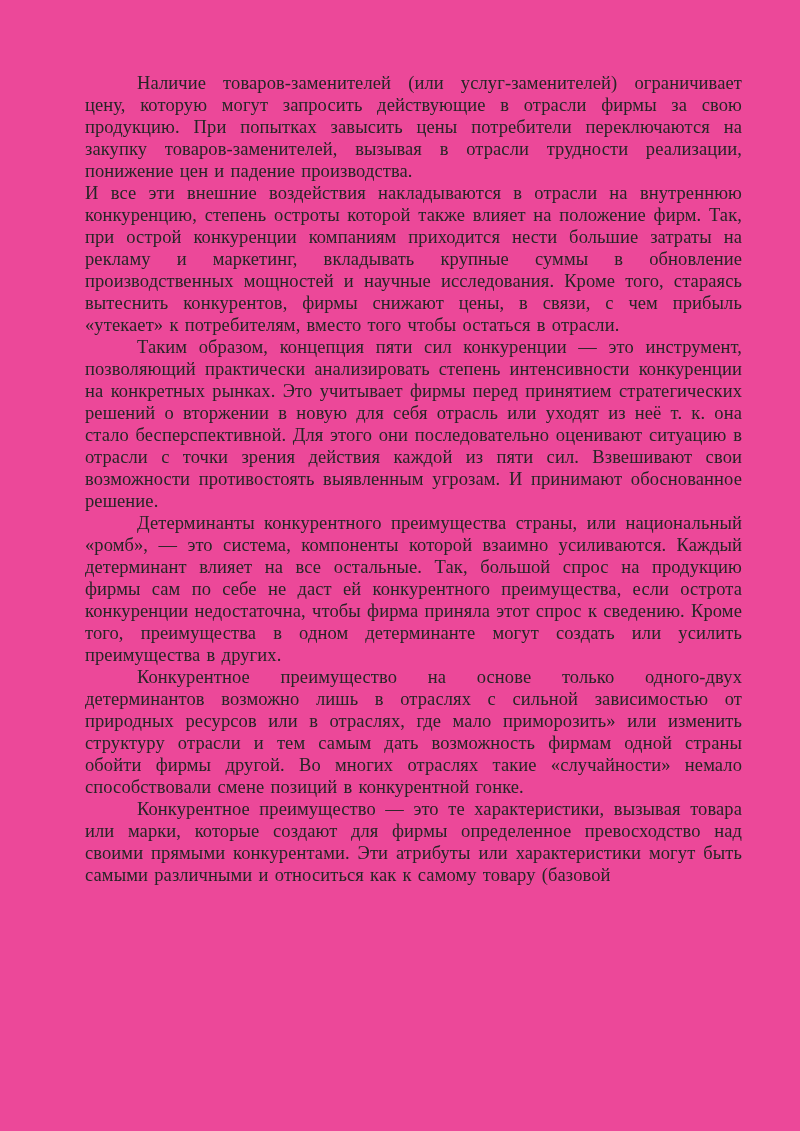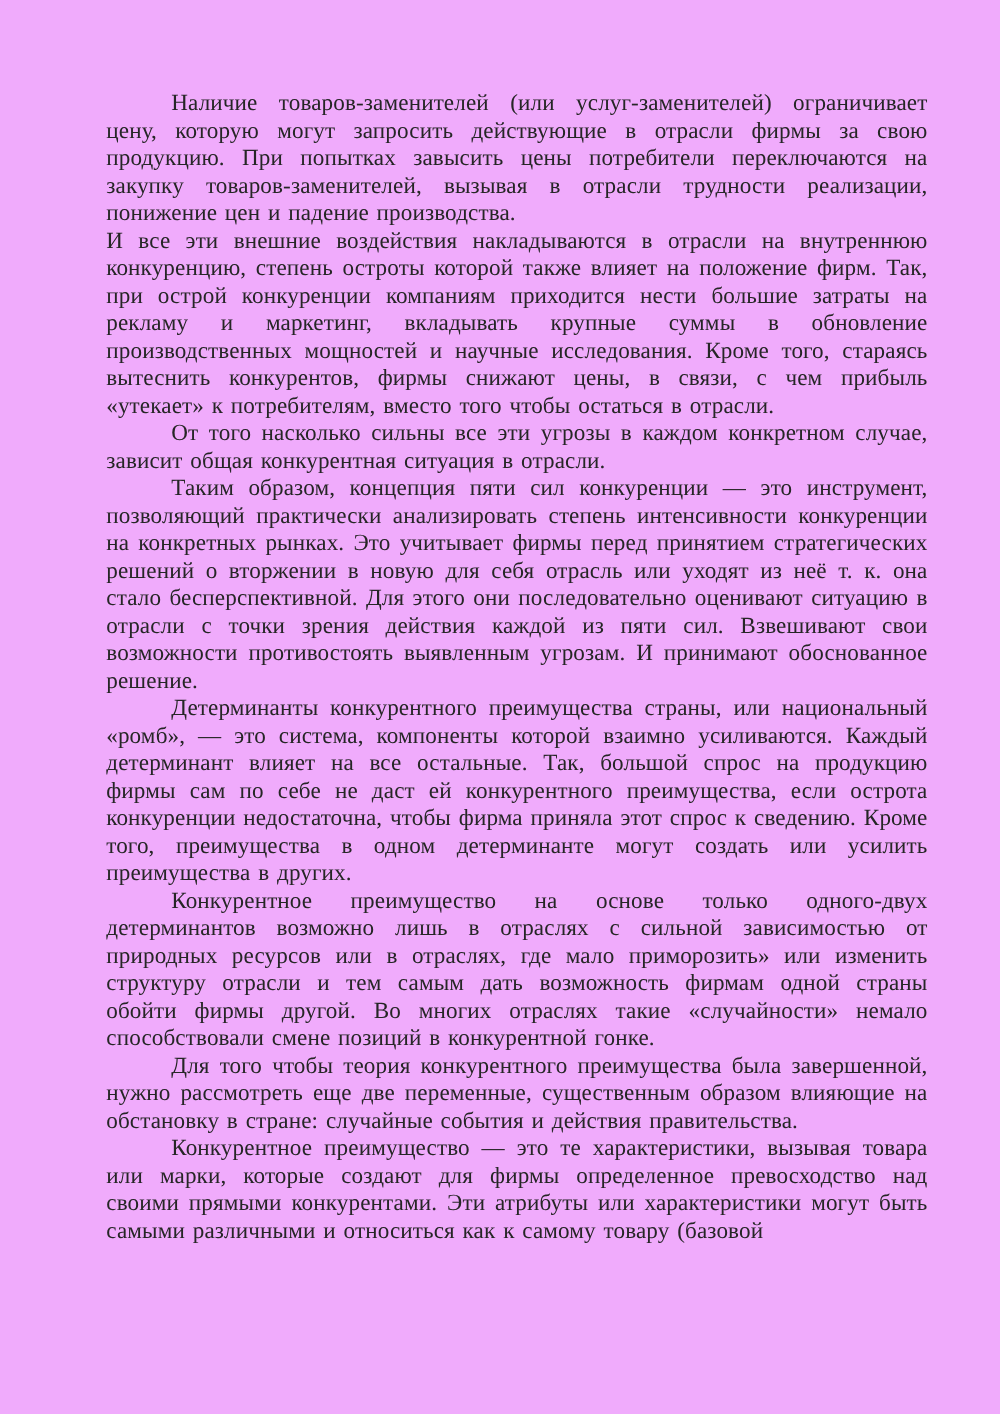--- a/index.html
+++ b/index.html
@@ -9,21 +9,21 @@
   body {
     width: 800px;
     height: 1131px;
     background: #f4f4f2;
     font-family: "Liberation Serif", serif;
   }
   .page {
     position: relative;
     width: 800px;
     height: 1131px;
-    background: #f0abfc;
+    background: #ec4899;
     overflow: hidden;
   }
   .text-column {
     position: absolute;
     left: 85px;
     top: 72px;
     width: 657px;
     text-align: justify;
     font-family: "Liberation Serif", serif;
     font-size: 18.5px;
@@ -41,20 +41,18 @@
     text-indent: 52px;
   }
 </style>
 </head>
 <body>
 
 <div class="page">
   <div class="text-column">
       <p class="para indented">Наличие товаров-заменителей (или услуг-заменителей) ограничивает цену, которую могут запросить действующие в отрасли фирмы за свою продукцию. При попытках завысить цены потребители переключаются на закупку товаров-заменителей, вызывая в отрасли трудности реализации, понижение цен и падение производства.</p>
       <p class="para">И все эти внешние воздействия накладываются в отрасли на внутреннюю конкуренцию, степень остроты которой также влияет на положение фирм. Так, при острой конкуренции компаниям приходится нести большие затраты на рекламу и маркетинг, вкладывать крупные суммы в обновление производственных мощностей и научные исследования. Кроме того, стараясь вытеснить конкурентов, фирмы снижают цены, в связи, с чем прибыль «утекает» к потребителям, вместо того чтобы остаться в отрасли.</p>
-      <p class="para indented">От того насколько сильны все эти угрозы в каждом конкретном случае, зависит общая конкурентная ситуация в отрасли.</p>
       <p class="para indented">Таким образом, концепция пяти сил конкуренции — это инструмент, позволяющий практически анализировать степень интенсивности конкуренции на конкретных рынках. Это учитывает фирмы перед принятием стратегических решений о вторжении в новую для себя отрасль или уходят из неё т. к. она стало бесперспективной. Для этого они последовательно оценивают ситуацию в отрасли с точки зрения действия каждой из пяти сил. Взвешивают свои возможности противостоять выявленным угрозам. И принимают обоснованное решение.</p>
       <p class="para indented">Детерминанты конкурентного преимущества страны, или национальный «ромб», — это система, компоненты которой взаимно усиливаются. Каждый детерминант влияет на все остальные. Так, большой спрос на продукцию фирмы сам по себе не даст ей конкурентного преимущества, если острота конкуренции недостаточна, чтобы фирма приняла этот спрос к сведению. Кроме того, преимущества в одном детерминанте могут создать или усилить преимущества в других.</p>
       <p class="para indented">Конкурентное преимущество на основе только одного-двух детерминантов возможно лишь в отраслях с сильной зависимостью от природных ресурсов или в отраслях, где мало приморозить» или изменить структуру отрасли и тем самым дать возможность фирмам одной страны обойти фирмы другой. Во многих отраслях такие «случайности» немало способствовали смене позиций в конкурентной гонке.</p>
-      <p class="para indented">Для того чтобы теория конкурентного преимущества была завершенной, нужно рассмотреть еще две переменные, существенным образом влияющие на обстановку в стране: случайные события и действия правительства.</p>
       <p class="para indented">Конкурентное преимущество — это те характеристики, вызывая товара или марки, которые создают для фирмы определенное превосходство над своими прямыми конкурентами. Эти атрибуты или характеристики могут быть самыми различными и относиться как к самому товару (базовой</p>
     </div>
 </div>
 
 </body></html>

